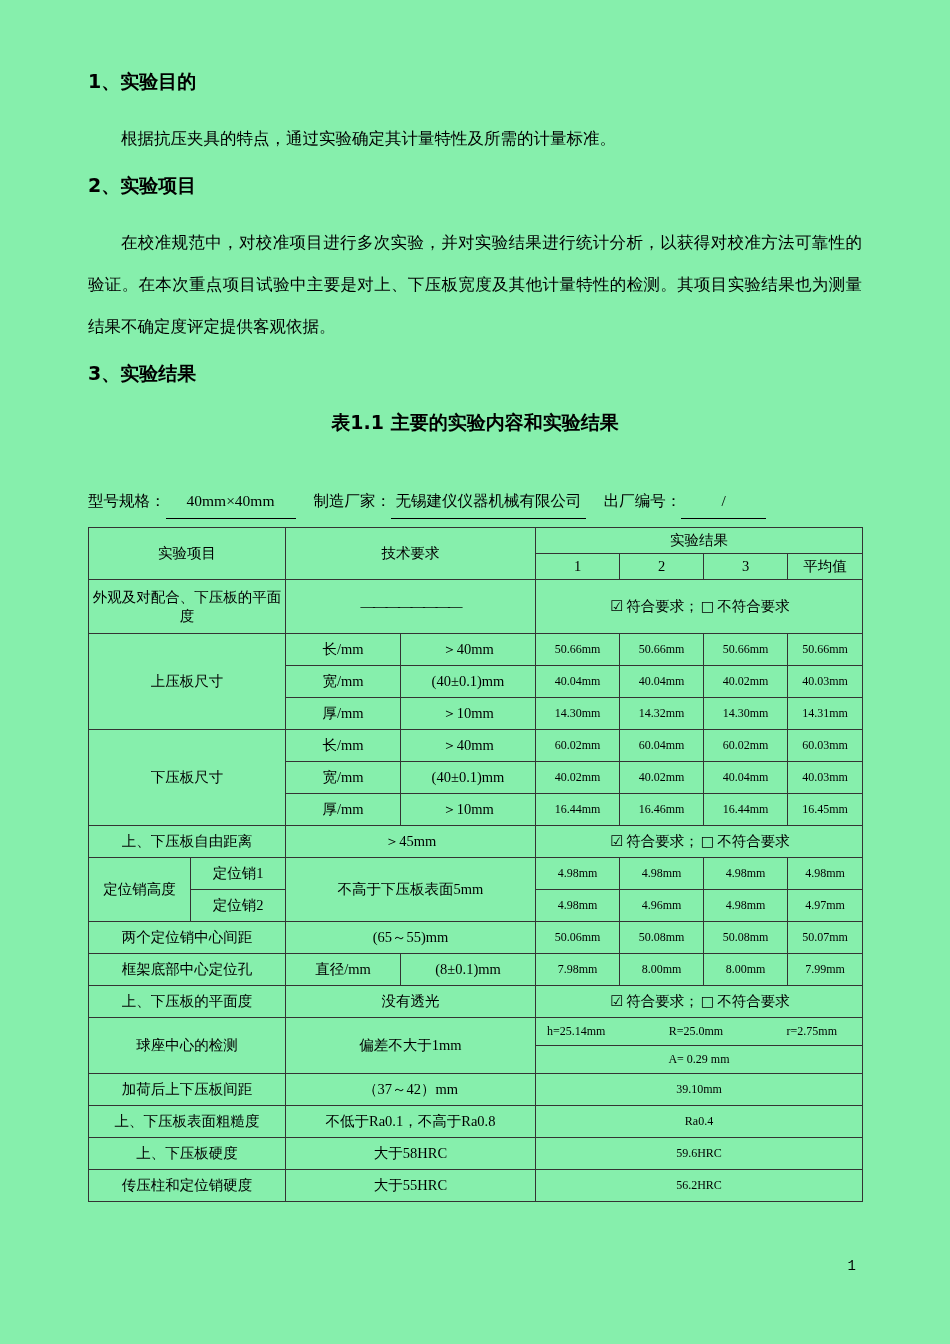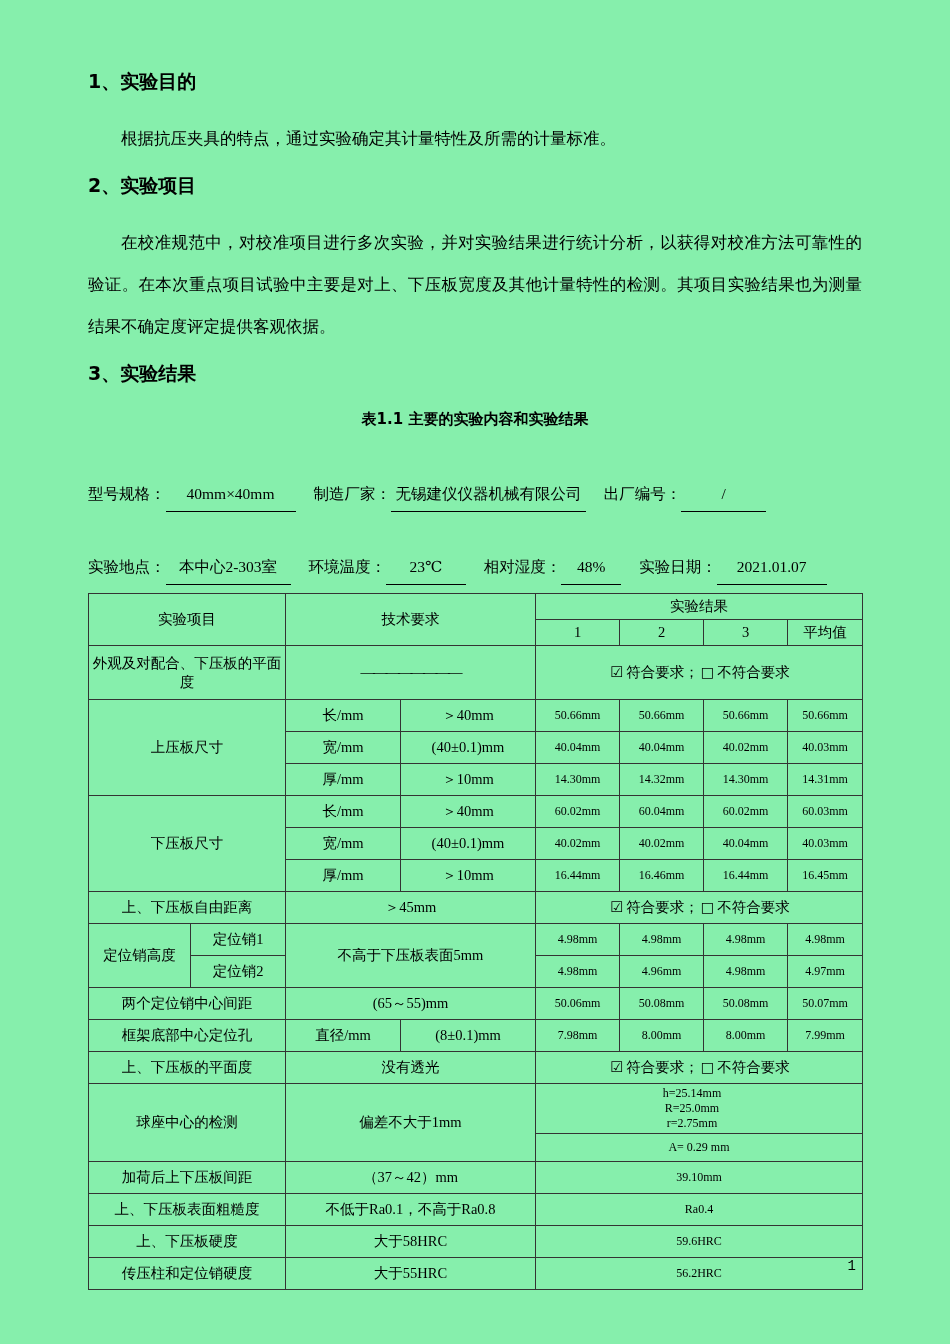--- a/index.html
+++ b/index.html
@@ -18,21 +18,21 @@
     font-size: 19px; font-weight: 700; line-height: 26px;
     margin: 0 0 24px 0;
   }
   .body-text {
     font-size: 16.5px; line-height: 42px;
     text-align: justify; text-indent: 2em;
     margin: 0 0 12px 0;
   }
   .table-title {
     font-family: "DejaVu Sans", "Liberation Sans", sans-serif;
-    font-size: 15px; font-weight: 700; text-align: center;
+    font-size: 19px; font-weight: 700; text-align: center;
     margin: 16px 0 10px 0;
   }
   .meta-line { font-size: 15.5px; line-height: 34px; white-space: nowrap; }
   .meta-value {
     display: inline-block; text-align: center;
     border-bottom: 1px solid #000;
     padding: 0 4px; margin-right: 14px; margin-top: 38px;
   }
   .w130 { min-width: 130px; } .w195 { min-width: 195px; } .w85 { min-width: 85px; }
   .w125 { min-width: 125px; } .w80 { min-width: 80px; } .w60 { min-width: 60px; }
@@ -49,21 +49,21 @@
   }
   .results td.hdr  { height: 26px; }
   .results td.tall { height: 54px; }
   .results td.short{ height: 28px; }
   .results .num {
     font-family: Liberation Serif, serif;
     font-size: 12px;
   }
   .checkbox-icon { font-family: "DejaVu Sans", sans-serif; margin: 0 3px 0 2px; }
   .blank-dash { letter-spacing: -2px; }
-  .ball-flex { display: flex; justify-content: space-between; padding: 0 22px 0 8px; flex-direction: column; }
+  .ball-flex { display: flex; justify-content: space-between; padding: 0 22px 0 8px; }
   .page-num {
     position: absolute; right: 94px; top: 1258px;
     font-size: 14px;
     font-family: "Liberation Mono", "DejaVu Sans Mono", monospace;
   }
 </style>
 </head>
 <body>
 
 <div class="page">
@@ -77,26 +77,20 @@
   <h2 class="heading">3、实验结果</h2>
 
   <div class="table-title">表1.1 主要的实验内容和实验结果</div>
 
   <div class="meta-line">
     <span>型号规格：</span><span class="meta-value w130">40mm×40mm</span>
     <span>制造厂家：</span><span class="meta-value w195">无锡建仪仪器机械有限公司</span>
     <span>出厂编号：</span><span class="meta-value w85">/</span>
   </div>
 
-  <div class="meta-line">
-    <span>实验地点：</span><span class="meta-value w125">本中心2-303室</span>
-    <span>环境温度：</span><span class="meta-value w80">23℃</span>
-    <span>相对湿度：</span><span class="meta-value w60">48%</span>
-    <span>实验日期：</span><span class="meta-value w110">2021.01.07</span>
-  </div>
 
   <table class="results">
     <colgroup>
       <col style="width:102px">
         <col style="width:95px">
       <col style="width:115px">
         <col style="width:135px">
       <col style="width:84px">
         <col style="width:84px">
         <col style="width:84px">

